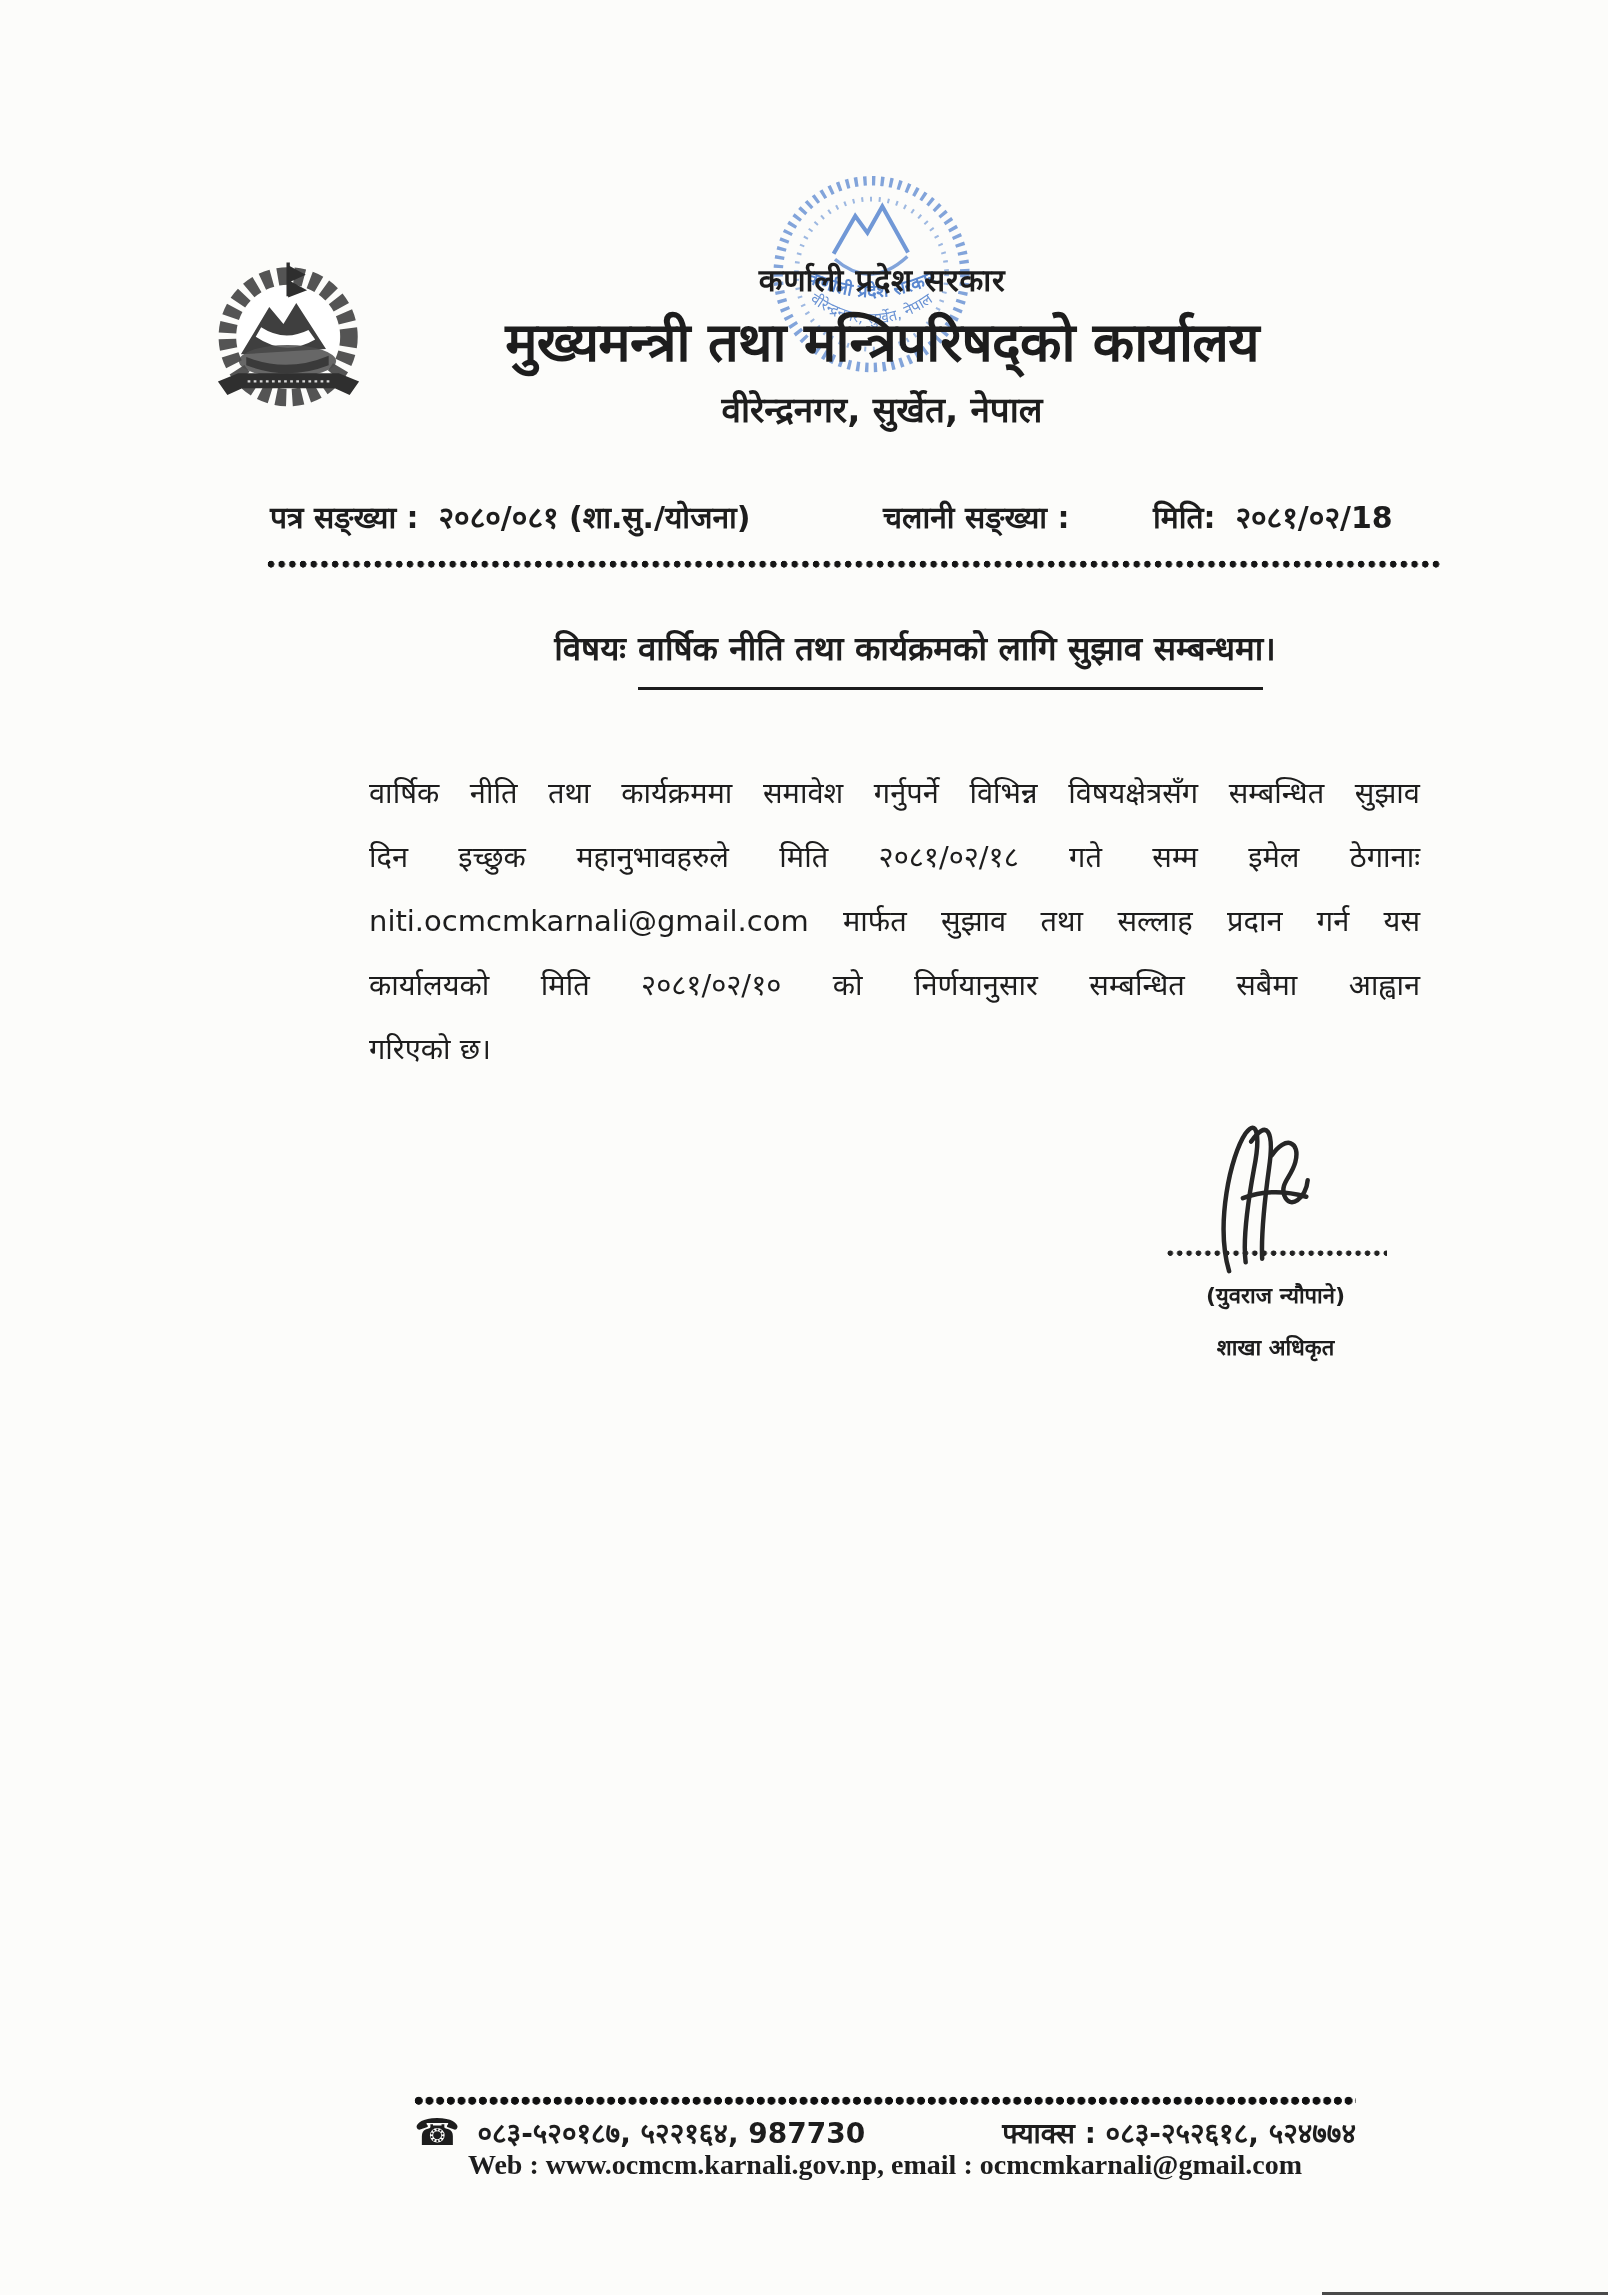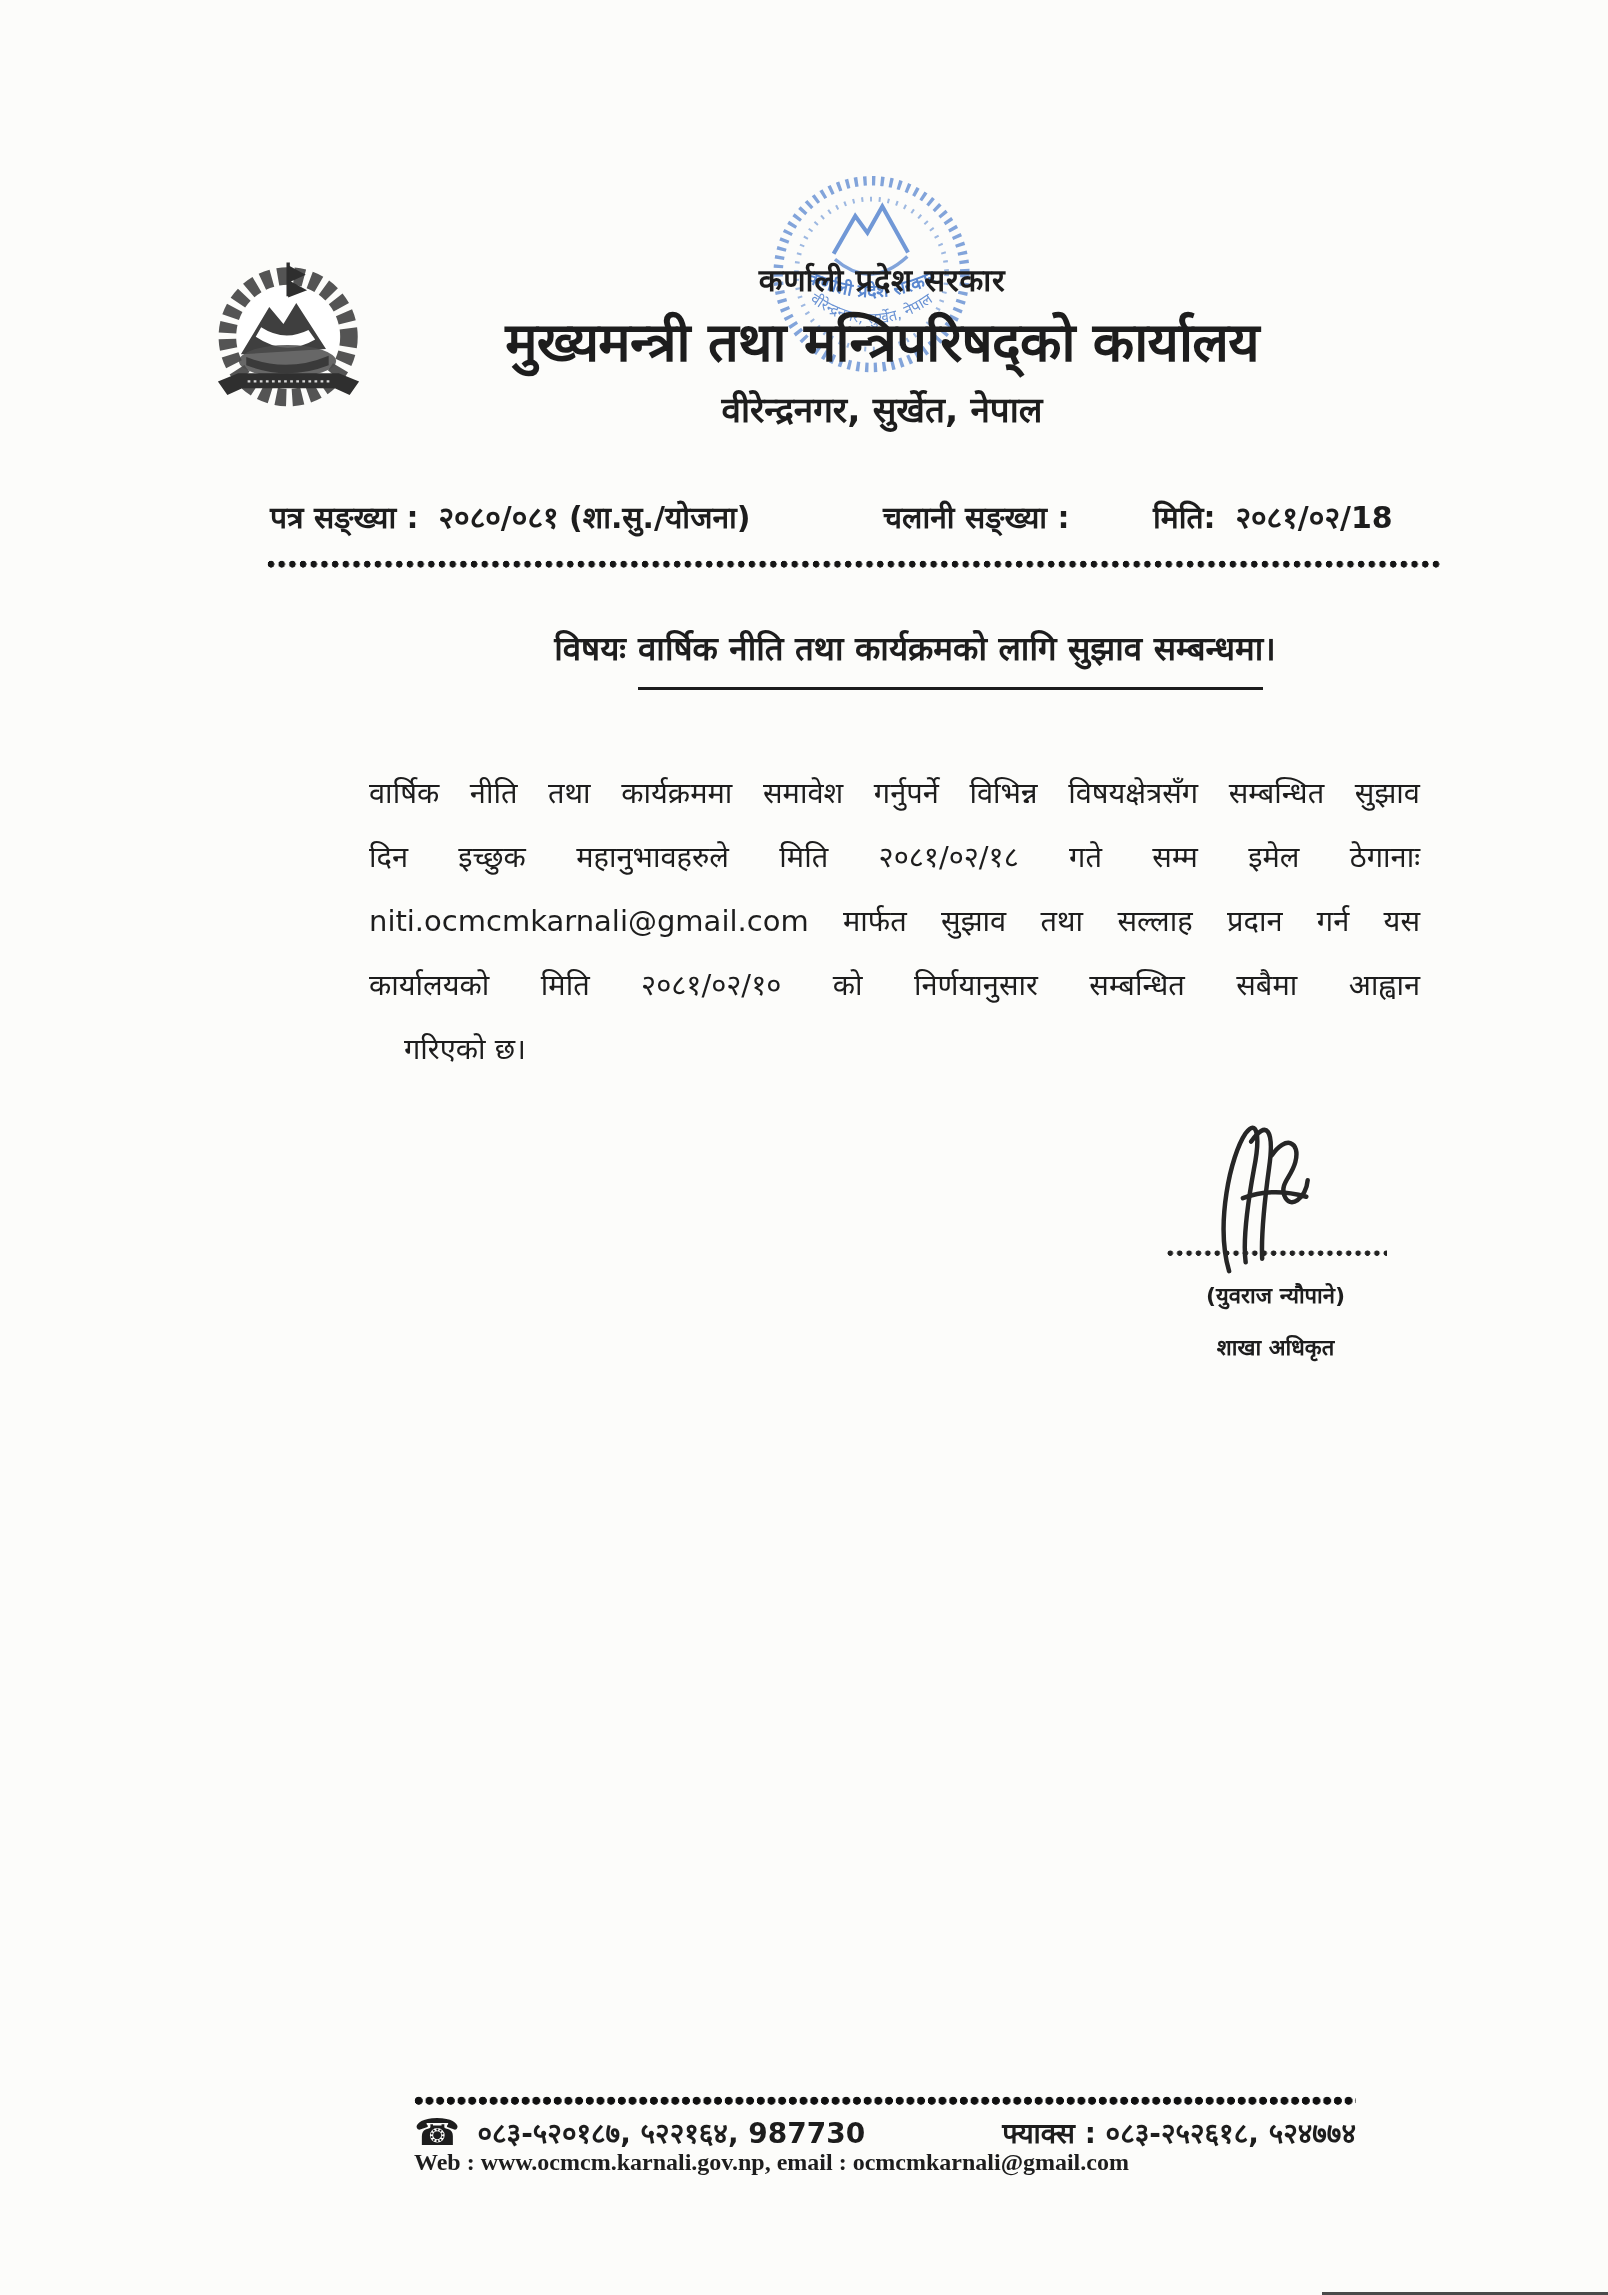--- a/index.html
+++ b/index.html
@@ -36,32 +36,32 @@
     background-image:radial-gradient(circle at 4.7px 4.7px,#111 3.7px,rgba(0,0,0,0) 4.3px);
     background-size:10.7px 10px;}
   
   .subject{position:absolute;left:227px;top:625px;width:1376px;text-align:center;
     font-size:33px;font-weight:600;white-space:nowrap;}
   .subject .lbl{margin-right:12px;}
   .subject .und{border-bottom:3.3px solid #1d1d1d;padding-bottom:19px;}
   
   .body-block{position:absolute;left:369px;top:761px;width:1051px;font-size:29px;}
   .bline{line-height:64px;height:64px;text-align:justify;text-align-last:justify;}
-  .bline.last{text-align:left;text-align-last:left;margin-left:35px;}
+  .bline.last{text-align:left;text-align-last:left;}
   
   .sig-scribble{position:absolute;left:1202px;top:1114px;width:119px;height:162px;z-index:3;}
   .sig-id{position:absolute;left:1135px;top:1270px;width:281px;text-align:center;
     font-size:22px;font-weight:600;line-height:52px;}
   
   .foot-row{position:absolute;left:414px;top:2113px;width:942px;display:flex;
     justify-content:space-between;align-items:center;font-size:28px;font-weight:600;white-space:nowrap;}
   .foot-left{display:flex;align-items:center;gap:17.4px;}
   .phone-glyph{font-size:37px;line-height:37px;}
-  .foot-web{position:absolute;left:414px;top:2149px;width:942px;
-    font-family:"Liberation Serif",serif;font-weight:700;font-size:24px;}
+  .foot-web{position:absolute;left:414px;top:2149px;width:942px;text-align:center;
+    font-family:"Liberation Serif",serif;font-weight:700;font-size:28px;}
   .scan-edge{position:absolute;right:0;bottom:0;width:287px;height:2.7px;background:#4a4a4a;}
 </style>
 </head>
 <body>
 
 <div class="page">
 
   <svg class="logo" viewBox="0 0 265 240">
     <circle cx="132" cy="116" r="90" fill="none" stroke="#3c3c3c" stroke-width="26" stroke-dasharray="15 9" opacity="0.88"></circle>
     <circle cx="132" cy="116" r="76" fill="#ffffff"></circle>

